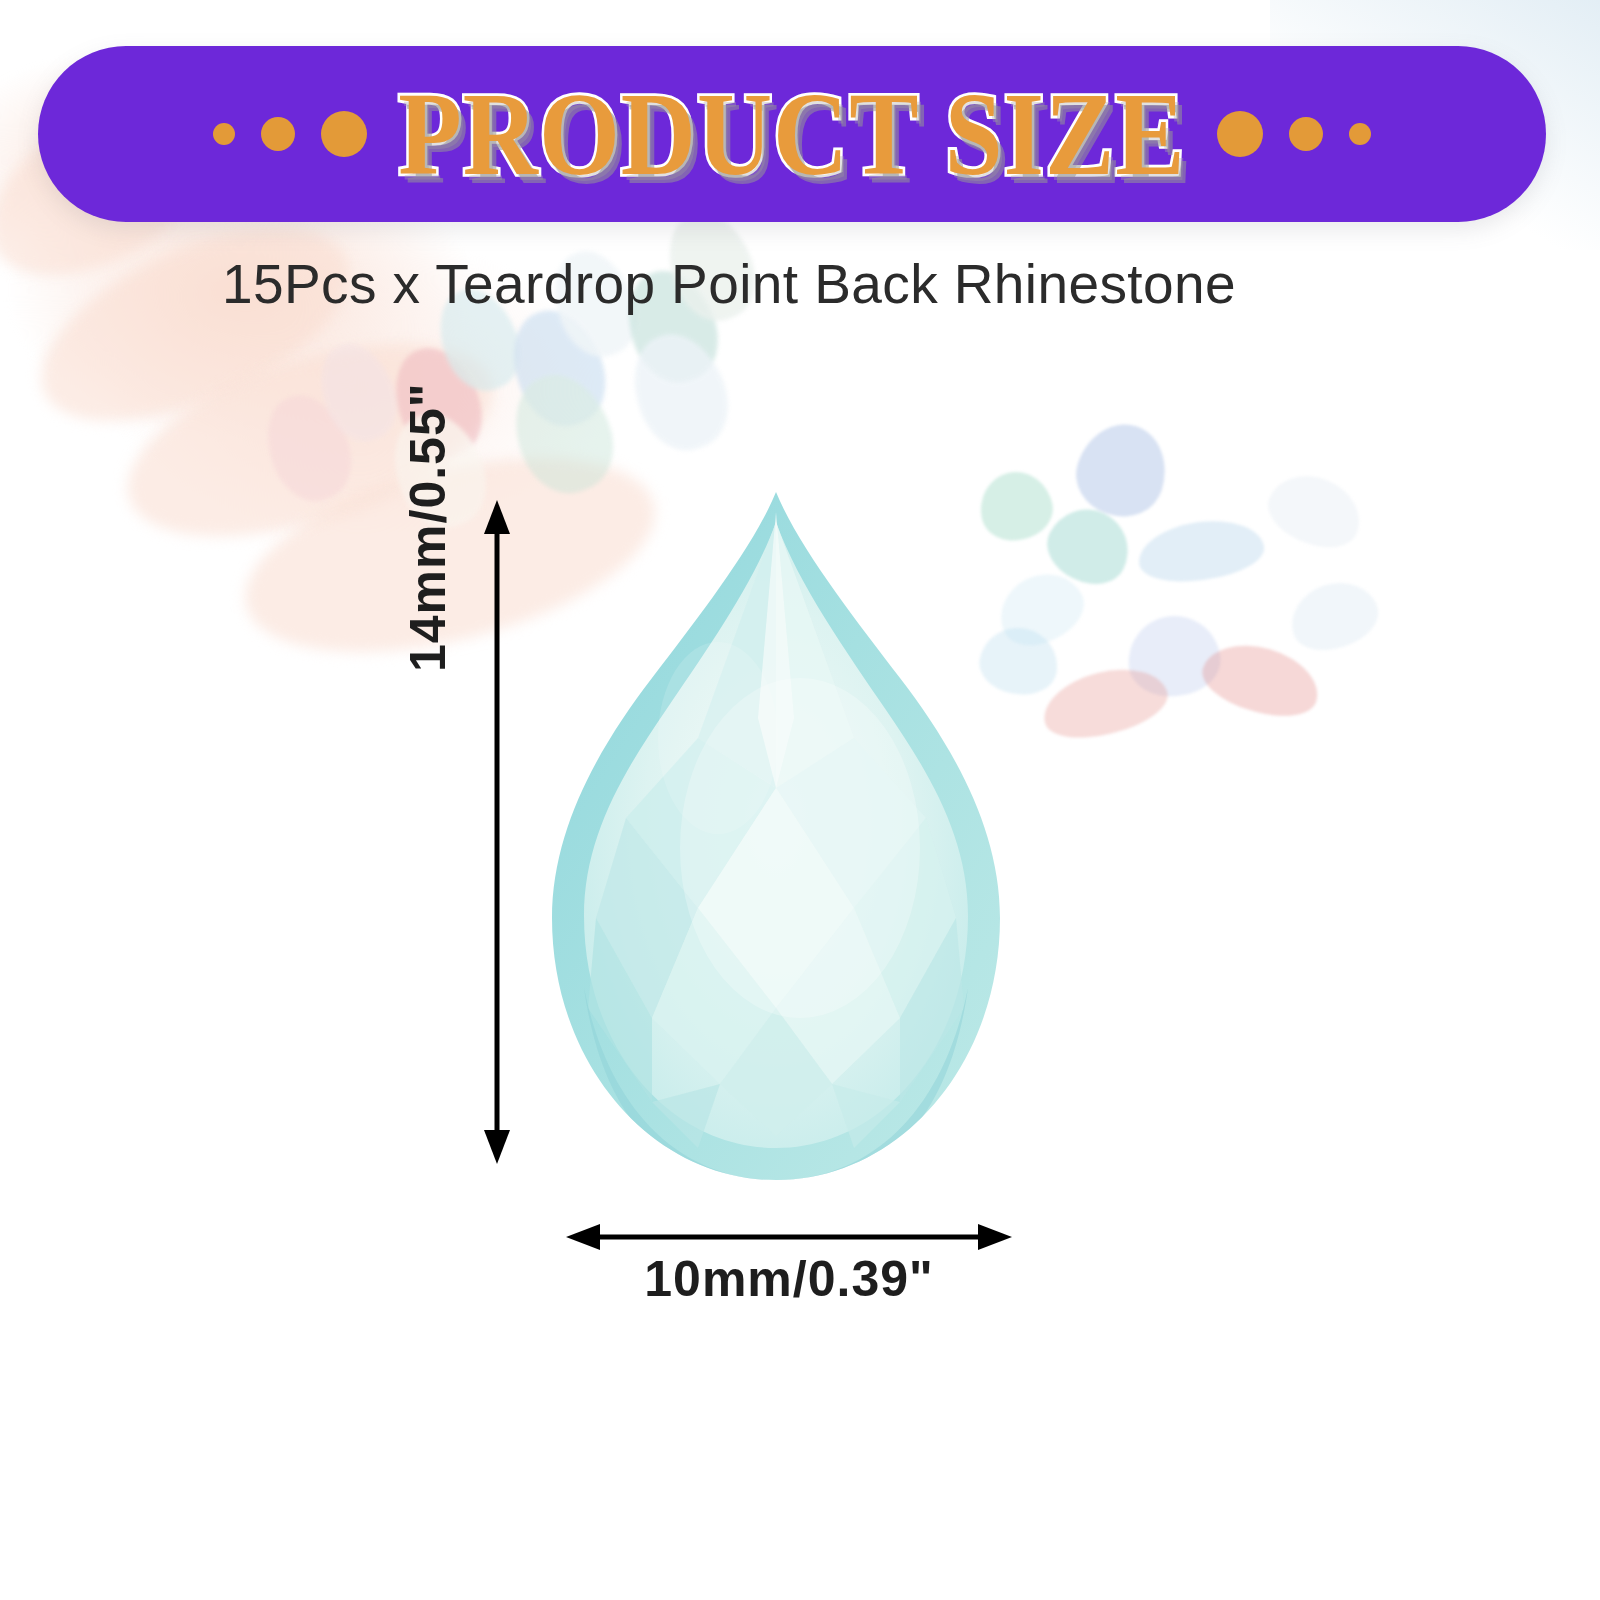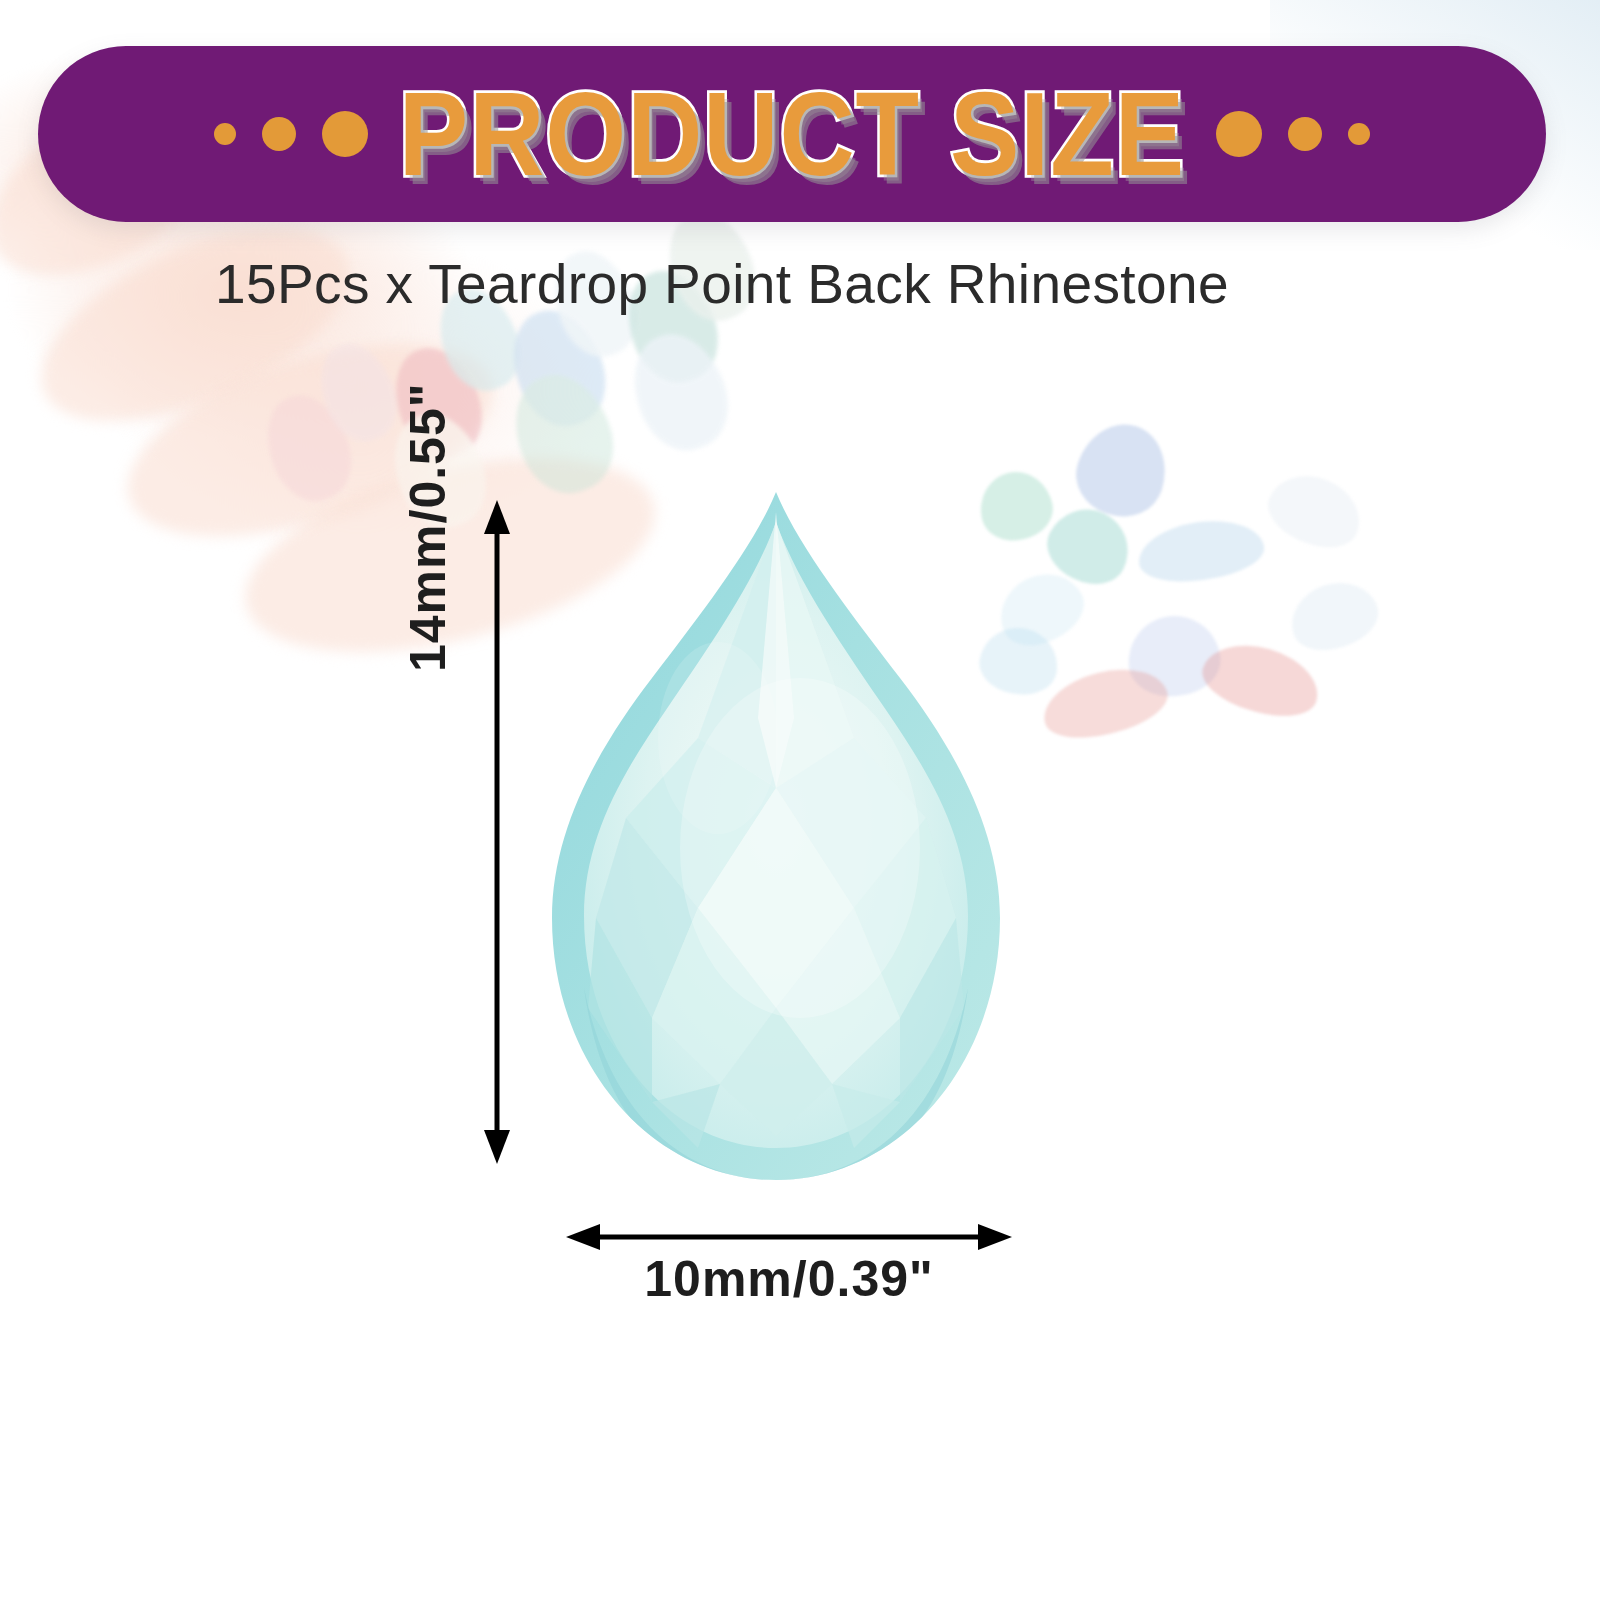--- a/index.html
+++ b/index.html
@@ -67,26 +67,27 @@
   .bottom-wash{
     position:absolute; left:0; bottom:0; width:1600px; height:330px;
     background:linear-gradient(0deg, #ffffff 55%, rgba(255,255,255,0) 100%);
   }
 
   
   .banner{
     position:absolute;
     left:38px; top:46px;
     width:1508px; height:176px;
-    background:#701a75;
+    background:#6d28d9;
     border-radius:90px;
     box-shadow:0 8px 22px rgba(120,120,130,.16);
     display:flex;
     align-items:center;
     justify-content:center;
+    font-family:Liberation Serif, serif;
   }
   .dots{ display:flex; align-items:center; }
   .dots.left{ margin-right:18px; }
   .dots.right{ margin-left:18px; }
   .dot{
     border-radius:50%;
     background:#E39A38;
     margin:0 13px;
   }
   .d-s{ width:22px; height:22px; }
@@ -104,21 +105,21 @@
     paint-order:stroke fill;
     text-shadow:
        7px 8px 0 rgba(150,150,150,.55),
        4px 5px 0 rgba(170,170,170,.35);
     transform:scaleY(1.14);
   }
 
   
   .subtitle{
     position:absolute;
-    left:8px; top:252px;
+    left:15px; top:252px;
     width:1428px;
     text-align:center;
     font-size:55px;
     color:#2b2b2b;
     font-weight:normal;
     letter-spacing:.4px;
     white-space:nowrap;
   }
 
   

